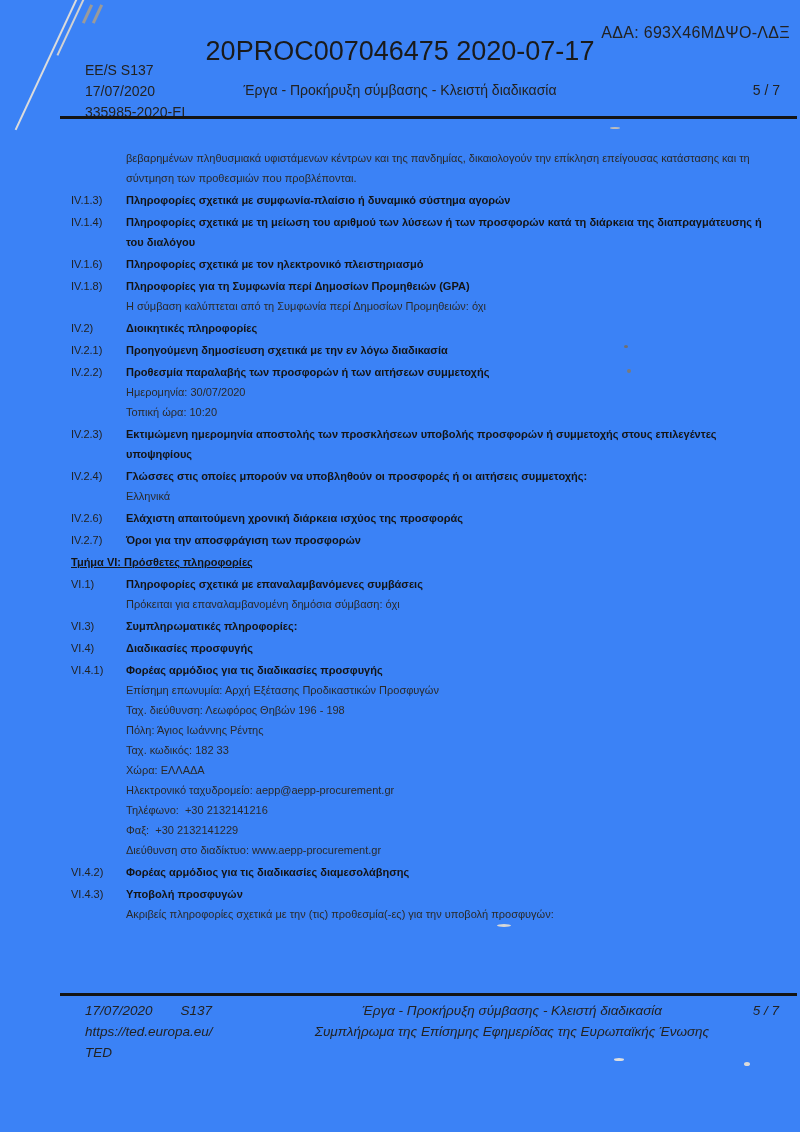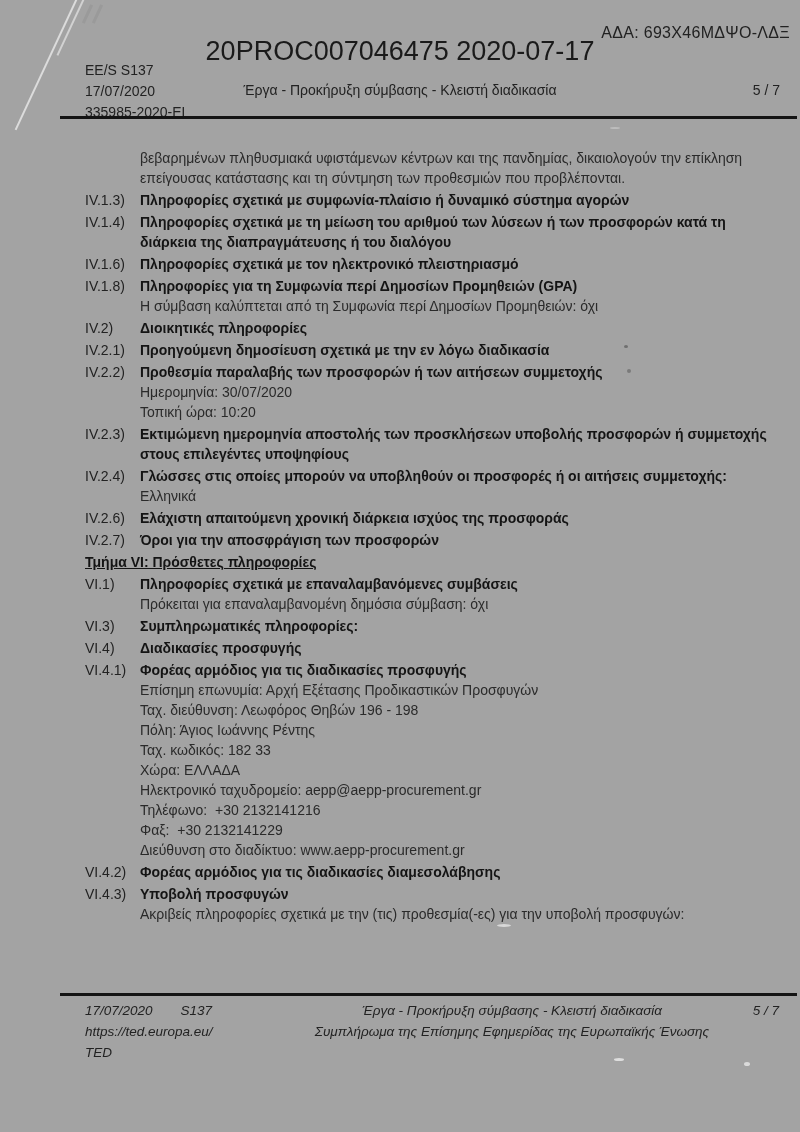--- a/index.html
+++ b/index.html
@@ -1,20 +1,20 @@
 <!DOCTYPE html>
 <html><head>
 <meta charset="utf-8">
 <style>
   html,body{margin:0;padding:0;background:#e9e9e9;}
   .page{
     position:relative;
     width:800px;height:1132px;
     margin:0 auto;
-    background:#a3a3a3;
+    background:#3b82f6;
     font-family:"Liberation Sans","DejaVu Sans",sans-serif;
     color:#1e1e1e;
     overflow:hidden;
   }
   
   .ada{
     position:absolute;top:24px;right:10px;
     font-size:16px;letter-spacing:.3px;color:#222;
   }
   .docnum{
@@ -32,22 +32,22 @@
   .hdr-right{
     position:absolute;top:82px;right:20px;
     font-size:14px;color:#222;
   }
   .rule-top{
     position:absolute;top:116px;left:60px;width:737px;height:3px;
     background:#141414;
   }
   
   .doc-body{
-    position:absolute;top:148px;left:85px;width:692px;
-    font-size:14px;line-height:20px;
+    position:absolute;top:148px;left:71px;width:692px;
+    font-size:11px;line-height:20px;
   }
   .row{display:flex;margin-bottom:2px;}
   .lbl{width:55px;flex:0 0 55px;color:#222;}
   .txt{width:637px;flex:1;}
   .t{font-weight:bold;color:#141414;}
   .s{color:#2a2a2a;white-space:pre-wrap;}
   .intro{color:#2a2a2a;}
   .sect{
     font-weight:bold;color:#141414;
     text-decoration:underline;

